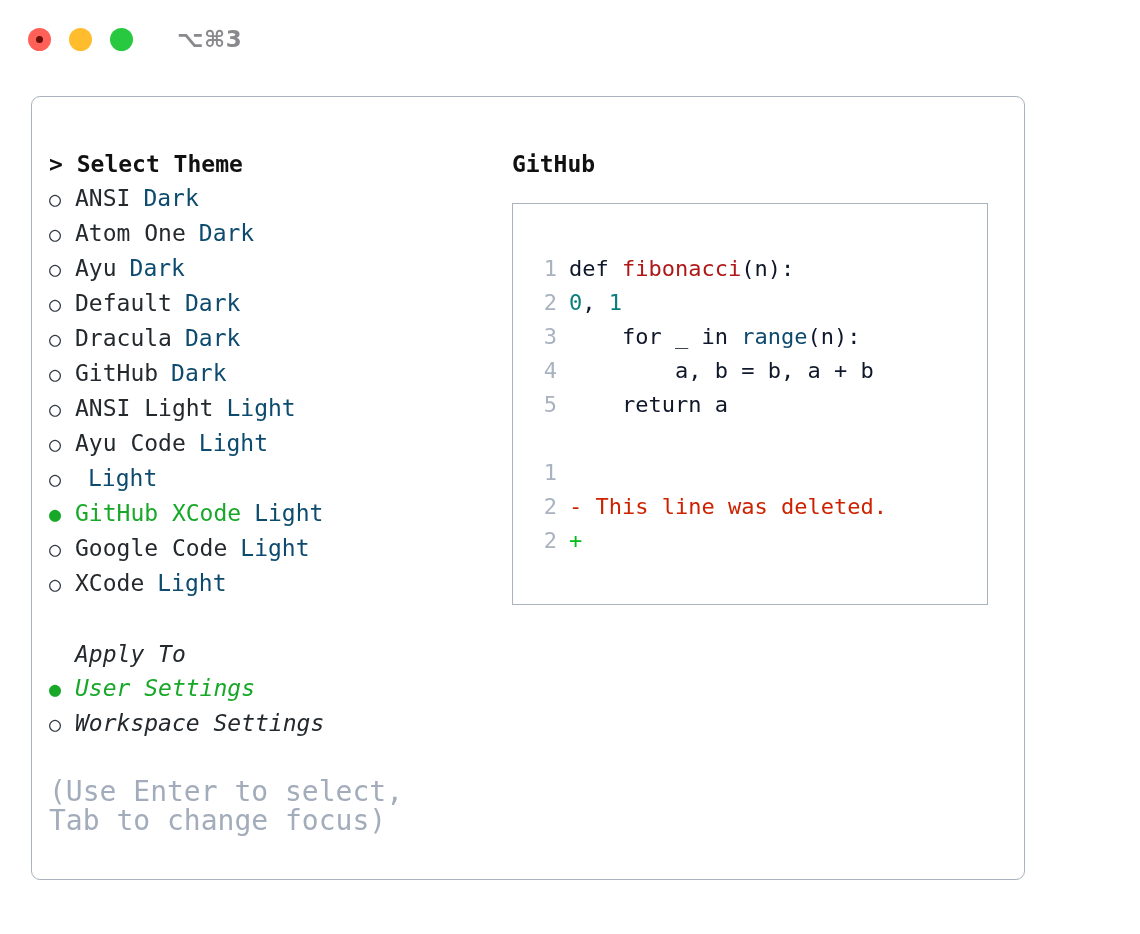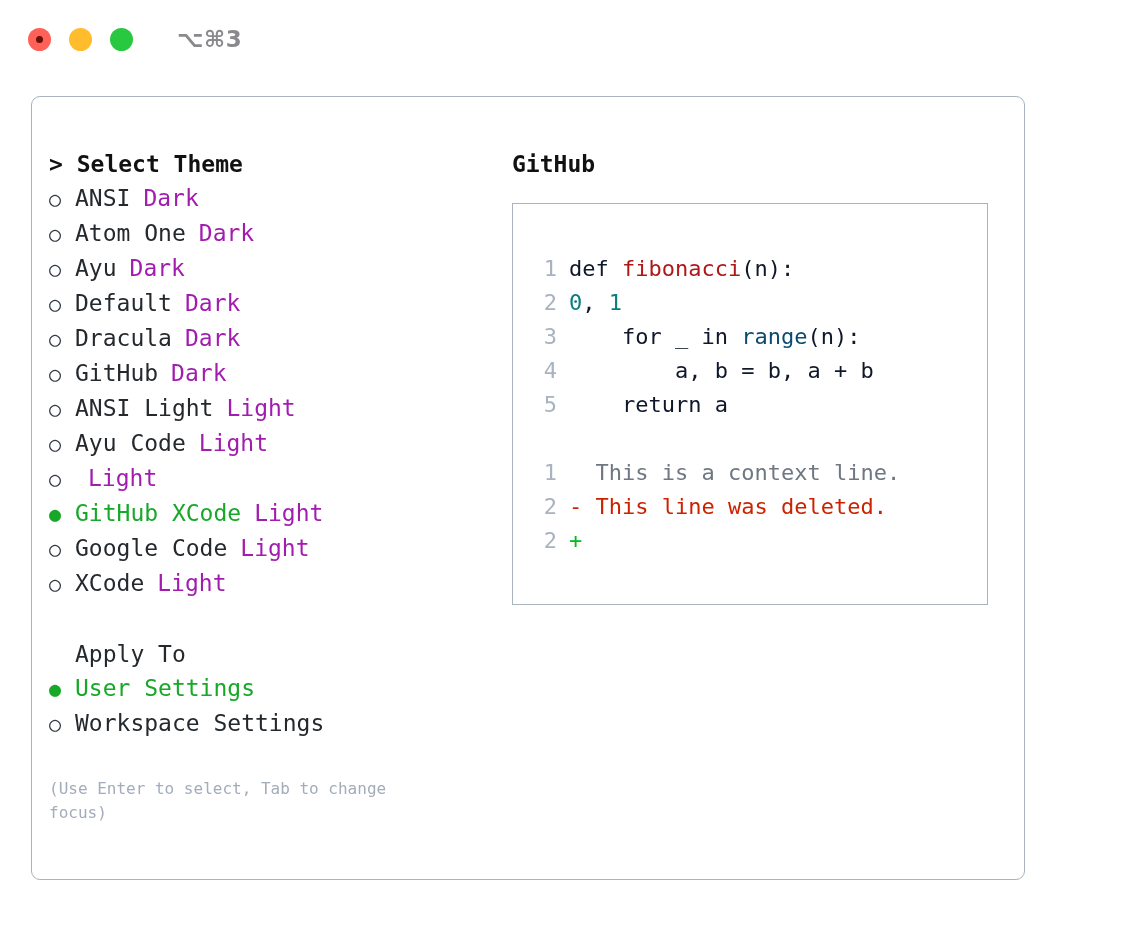--- a/index.html
+++ b/index.html
@@ -122,40 +122,41 @@
     display: inline-block;
     width: 26px;
     flex: 0 0 26px;
     color: #333a44;
     font-size: 20px;
   }
   .bullet.sel { color: #17a828; }
   .opt-label { color: #24292e; }
   .opt-row.selected .opt-label { color: #17a828; }
   .opt-kind {
-    color: #a21caf;
+    color: #0c4a6e;
     margin-left: 13px;
   }
 
   .subsection {
     margin-top: 36px;
+    font-style: italic;
   }
   .apply-title {
     font-size: 23px;
     color: #24292e;
     line-height: 34px;
     padding-left: 26px;
     white-space: pre;
   }
 
   .hint {
     margin-top: 36px;
-    font-size: 16px;
+    font-size: 28px;
     color: #a3acbb;
-    line-height: 24px;
+    line-height: 29px;
     width: 400px;
   }
 
   
   .right-col {
     position: absolute;
     left: 480px;
     top: 50px;
     width: 490px;
   }
@@ -254,21 +255,21 @@
         <div class="preview-box">
           <div id="code-block">
               <div class="code-line"><span class="ln">1</span><span class="code-text">def </span><span class="tok-fn">fibonacci</span><span class="code-text">(n):</span></div>
               <div class="code-line"><span class="ln">2</span><span class="tok-num">0</span><span class="code-text">, </span><span class="tok-num">1</span></div>
               <div class="code-line"><span class="ln">3</span><span class="code-text">    for _ in </span><span class="tok-call">range</span><span class="code-text">(n):</span></div>
               <div class="code-line"><span class="ln">4</span><span class="code-text">        a, b = b, a + b</span></div>
               <div class="code-line"><span class="ln">5</span><span class="code-text">    return a</span></div>
             </div>
           <div class="spacer-line"></div>
           <div id="diff-block">
-              <div class="code-line"><span class="ln">1</span><span class="diff-ctx">  </span><span class="diff-ctx">This is a context line.</span></div>
+              <div class="code-line"><span class="ln">1</span><span class="diff-ctx">  </span></div>
               <div class="code-line"><span class="ln">2</span><span class="diff-del">- </span><span class="diff-del">This line was deleted.</span></div>
               <div class="code-line"><span class="ln">2</span><span class="diff-add">+ </span></div>
             </div>
         </div>
       </div>
 
     </div>
   </div>
 
 </div>

